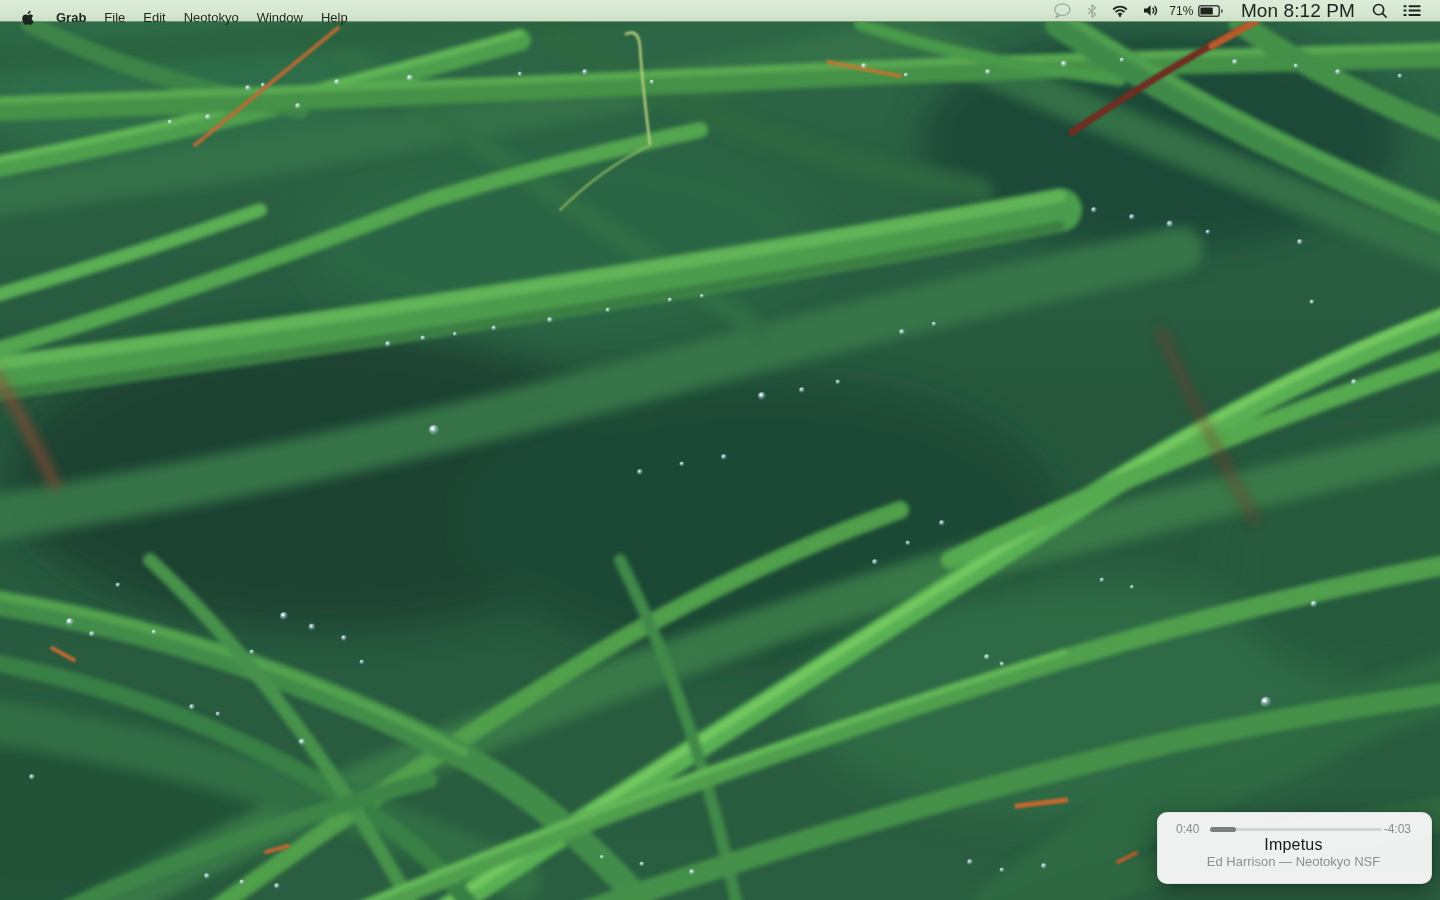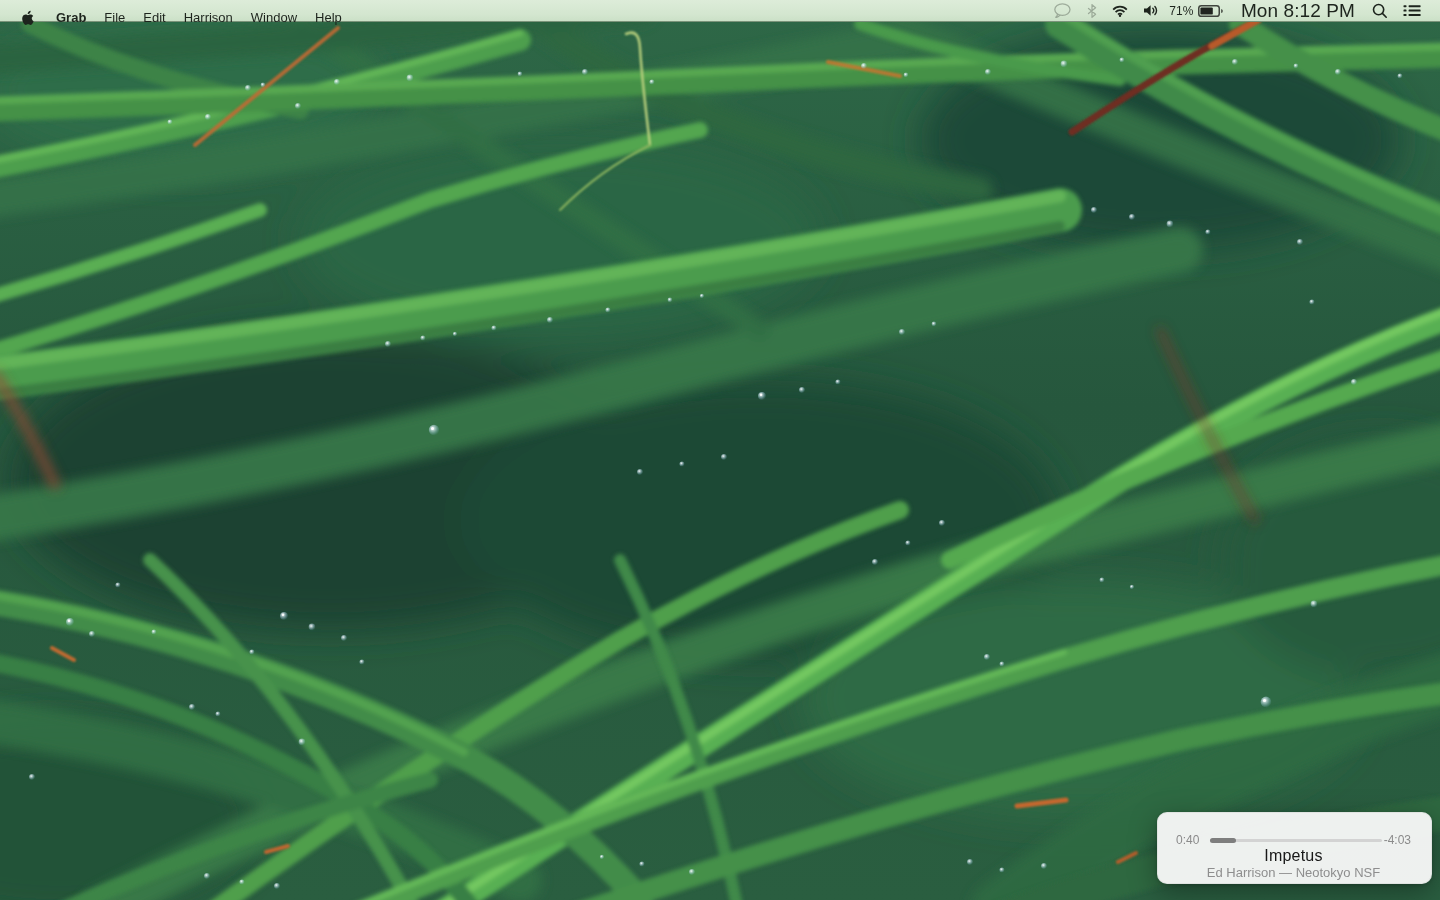--- a/index.html
+++ b/index.html
@@ -29,21 +29,21 @@
   .st-clock { font-size:19px; padding:0 9px; letter-spacing:.1px; }
   .dim-ic { opacity:.55; }
 
   
   #now-playing {
     position:absolute; left:1157px; top:812px; width:275px; height:72px; z-index:10;
     background:rgba(247,247,247,0.96);
     border:1px solid rgba(0,0,0,0.06);
     border-radius:10px;
     box-shadow:0 8px 28px rgba(0,0,0,0.35), 0 1px 4px rgba(0,0,0,0.18);
-    padding:20px 20px 0 18px;
+    padding:9px 20px 0 18px;
   }
   .np-row { display:flex; align-items:center; }
   .np-time { font-size:12px; color:#8b8b8b; flex:0 0 auto; }
   .np-elapsed { margin-right:11px; }
   .np-remaining { margin-left:2px; }
   .np-track { position:relative; flex:1 1 auto; height:7px; }
   .np-track-bg { position:absolute; left:0; right:0; top:2px; height:3px;
                  background:#d3d3d3; border-radius:1.5px; }
   .np-fill { position:absolute; left:0; top:1px; height:5px; width:15%;
              background:#7e7e7e; border-radius:2.5px; }
@@ -254,21 +254,21 @@
   <div id="menubar">
     <div class="mb-left">
       <div class="mb-item mb-apple">
         <svg class="icon" width="13" height="16" viewBox="0 0 14 17">
           <path fill="#1d241d" d="M11.55 8.9c.02 2.28 2 3.04 2.02 3.05-.02.05-.32 1.09-1.05 2.15-.63.92-1.28 1.83-2.31 1.85-1.01.02-1.34-.6-2.5-.6-1.16 0-1.52.58-2.48.62-.99.04-1.75-.99-2.38-1.9C1.56 12.2.57 8.84 1.89 6.6c.65-1.11 1.82-1.82 3.09-1.84 1.05-.02 1.87.65 2.5.65.63 0 1.72-.8 2.9-.68.49.02 1.87.2 2.76 1.5-.07.04-1.65.96-1.59 2.67zM9.6 3.2c.55-.67.93-1.6.82-2.53-.8.03-1.76.53-2.33 1.2-.51.59-.96 1.54-.84 2.45.89.07 1.8-.45 2.35-1.12z"></path>
         </svg>
       </div>
       <div class="mb-item mb-app">Grab</div>
       <div class="mb-item">File</div>
       <div class="mb-item">Edit</div>
-      <div class="mb-item">Harrison</div>
+      <div class="mb-item">Neotokyo</div>
       <div class="mb-item">Window</div>
       <div class="mb-item">Help</div>
     </div>
 
     <div class="mb-right">
       <div class="st-item dim-ic">
         <svg class="icon" width="19" height="15" viewBox="0 0 19 15">
           <ellipse cx="9.4" cy="6.6" rx="7.6" ry="5.8" fill="none" stroke="#6e7a6c" stroke-width="1.3"></ellipse>
           <path d="M4.6 11.2 Q4.3 13.6 2.4 14.6 Q5.4 14.2 7.0 12.2" fill="none" stroke="#6e7a6c" stroke-width="1.3" stroke-linecap="round"></path>
         </svg>

